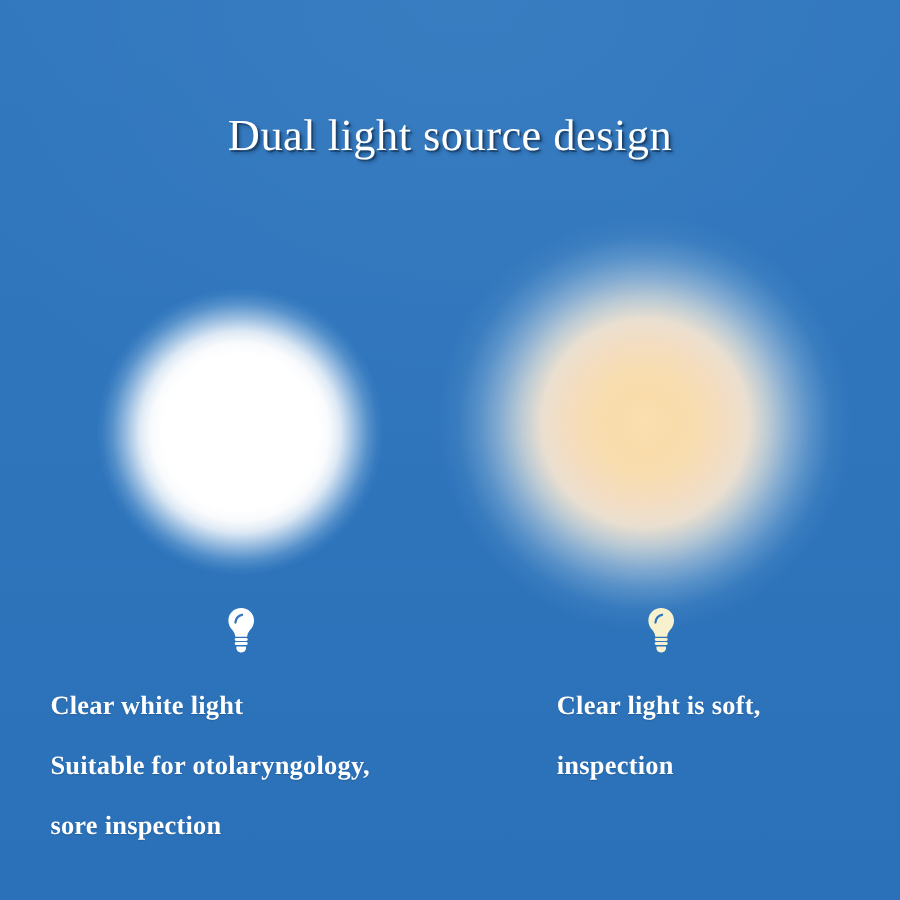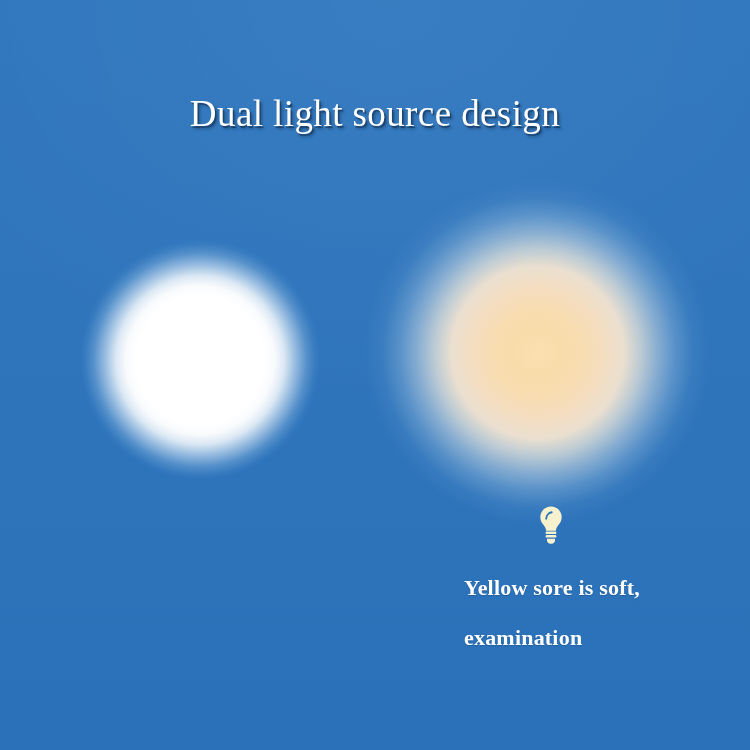--- a/index.html
+++ b/index.html
@@ -123,28 +123,42 @@
 
 <div class="poster">
 
   <div class="bg-sheen"></div>
 
   <div class="glow glow-white"></div>
   <div class="glow glow-yellow"></div>
 
   <div class="title">Dual light source design</div>
 
+  <div class="col col-left">
+    <div class="bulb-row">
+      <svg class="bulb-icon" viewBox="0 0 26 40">
+        <path d="M13 1.6c-6.0 0-10.7 4.6-10.7 10.4 0 3.3 1.4 5.8 3.1 7.8 1.3 1.6 2.1 2.8 2.4 4.3l.3 1.6h9.8l.3-1.6c.3-1.5 1.1-2.7 2.4-4.3 1.7-2.0 3.1-4.5 3.1-7.8C23.7 6.2 19.0 1.6 13 1.6z" fill="#ffffff"></path>
+        <rect x="7.6" y="26.6" width="10.8" height="2.5" rx="1.2" fill="#ffffff"></rect>
+        <rect x="7.6" y="30.1" width="10.8" height="2.5" rx="1.2" fill="#ffffff"></rect>
+        <path d="M9.0 33.7h8.0v1.6c0 1.9-1.6 3.4-3.5 3.4h-1.0c-1.9 0-3.5-1.5-3.5-3.4z" fill="#ffffff"></path>
+        <path d="M8.2 13.8c0-3.3 2.4-6.0 5.5-6.5" fill="none" stroke="#2f75bc" stroke-width="1.9" stroke-linecap="round"></path>
+      </svg>
+    </div>
+    <div class="caption">Clear white light</div>
+    <div class="caption">Suitable for otolaryngology,</div>
+    <div class="caption">sore inspection</div>
+  </div>
 
   <div class="col col-right">
     <div class="bulb-row">
       <svg class="bulb-icon" viewBox="0 0 26 40">
         <path d="M13 1.6c-6.0 0-10.7 4.6-10.7 10.4 0 3.3 1.4 5.8 3.1 7.8 1.3 1.6 2.1 2.8 2.4 4.3l.3 1.6h9.8l.3-1.6c.3-1.5 1.1-2.7 2.4-4.3 1.7-2.0 3.1-4.5 3.1-7.8C23.7 6.2 19.0 1.6 13 1.6z" fill="#f7f2cd"></path>
         <rect x="7.6" y="26.6" width="10.8" height="2.5" rx="1.2" fill="#f7f2cd"></rect>
         <rect x="7.6" y="30.1" width="10.8" height="2.5" rx="1.2" fill="#f7f2cd"></rect>
         <path d="M9.0 33.7h8.0v1.6c0 1.9-1.6 3.4-3.5 3.4h-1.0c-1.9 0-3.5-1.5-3.5-3.4z" fill="#f7f2cd"></path>
         <path d="M8.2 13.8c0-3.3 2.4-6.0 5.5-6.5" fill="none" stroke="#2f75bc" stroke-width="1.9" stroke-linecap="round"></path>
       </svg>
     </div>
-    <div class="caption">Yellow sore is soft,</div>
-    <div class="caption">examination</div>
+    <div class="caption">Clear light is soft,</div>
+    <div class="caption">inspection</div>
   </div>
 
 </div>
 
 </body></html>

